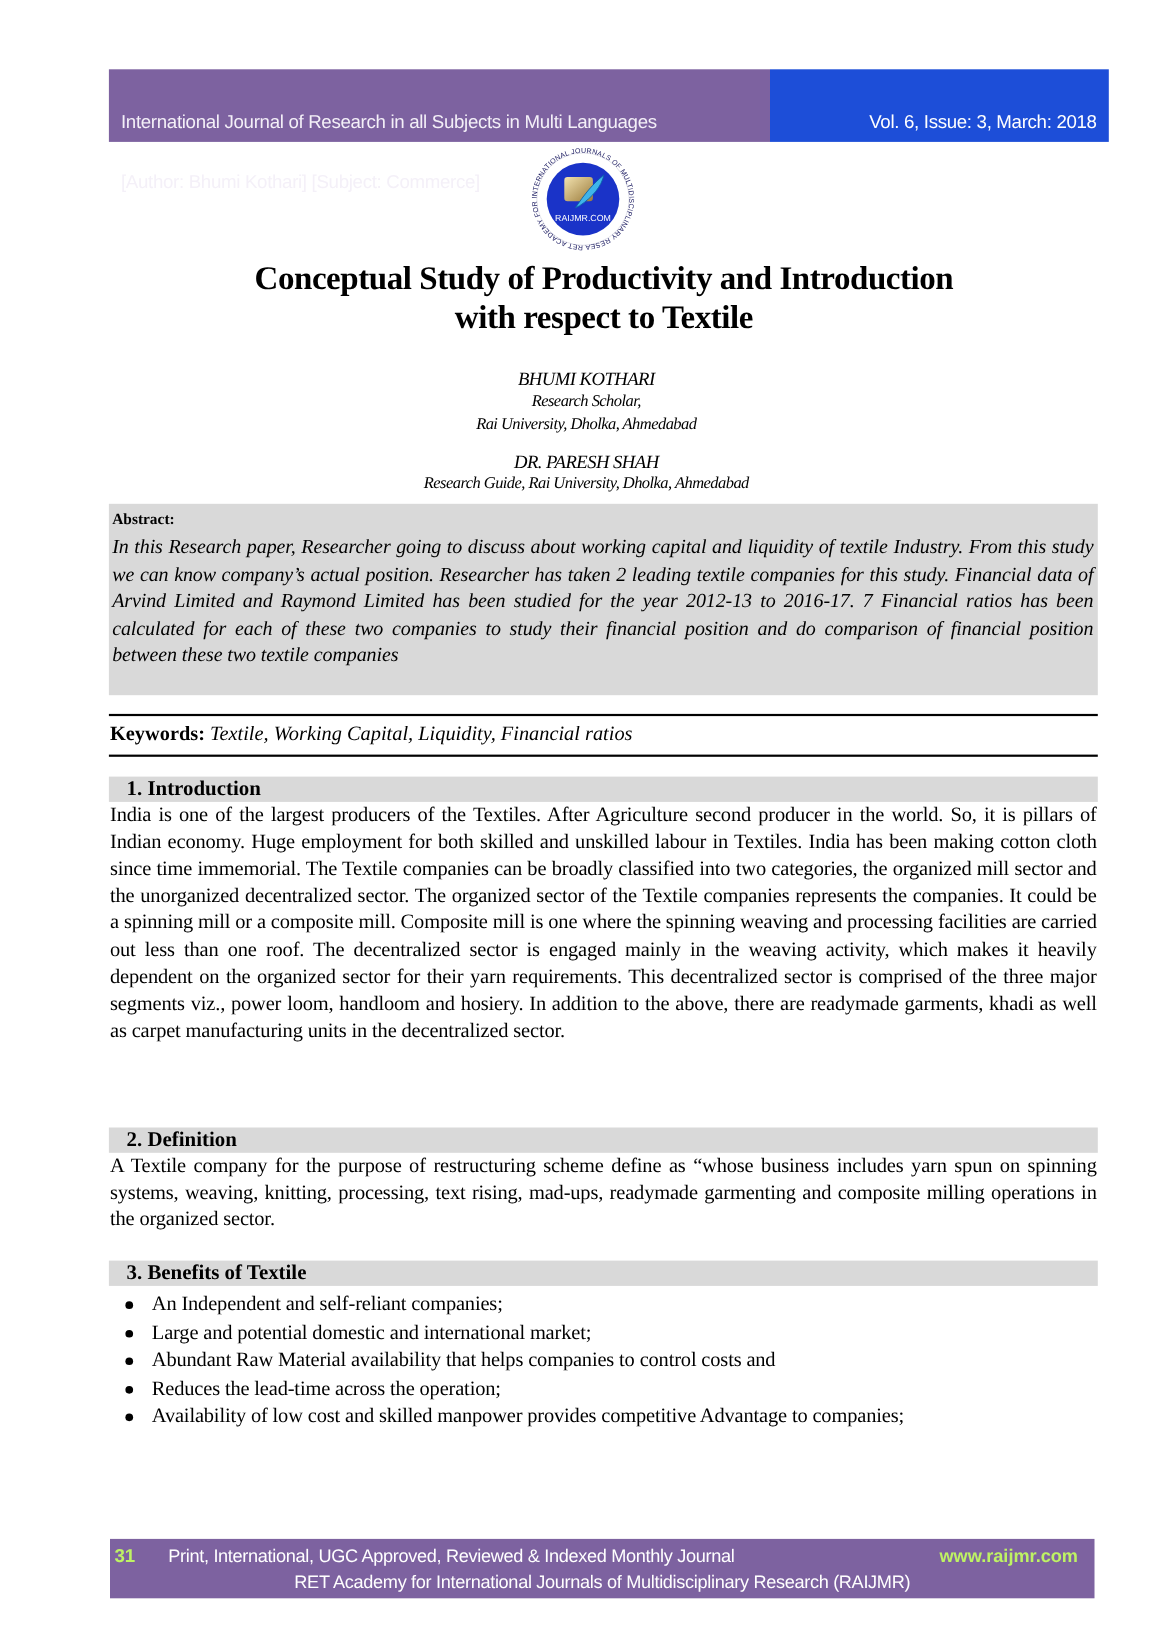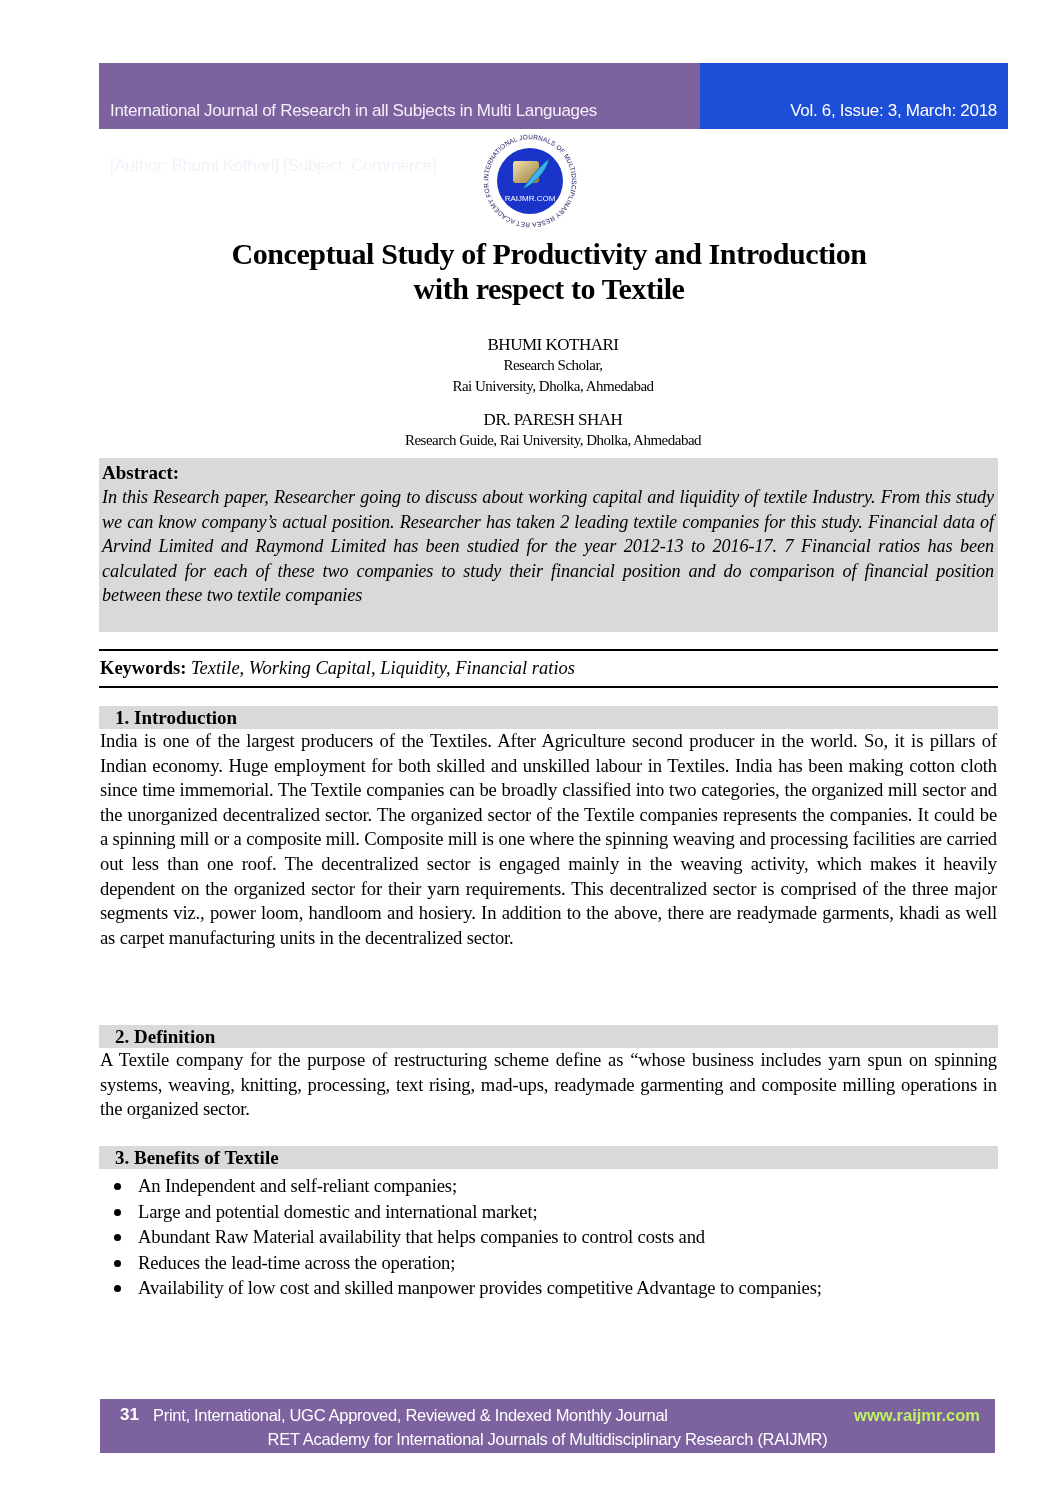--- a/index.html
+++ b/index.html
@@ -12,46 +12,46 @@
   .hdr-right { flex: 1; height: 100%; background: #1d4ed8; padding: 6px 11px 0 0; text-align: right; }
   .hdr-line { font-family: "Liberation Sans", sans-serif; font-size: 17px; line-height: 27px; color: #f4f0f8; white-space: nowrap; letter-spacing: -0.3px; margin-top: 28px; }
   .hdr-right .hdr-line { color: #ffffff; }
 
   
   .logo { position: absolute; left: 465px; top: 131px; width: 130px; height: 100px; }
 
   
   .title { position: absolute; left: 100px; top: 236px; width: 898px; text-align: center; font-family: "Liberation Serif", serif; font-weight: bold; font-size: 30px; line-height: 35px; letter-spacing: -0.4px; }
 
-  .authors { position: absolute; left: 104px; top: 334px; width: 898px; text-align: center; }
+  .authors { position: absolute; left: 84px; top: 334px; width: 898px; text-align: center; font-style: italic; }
   .auth-name { font-size: 17px; line-height: 21px; letter-spacing: -0.5px; }
   .auth-aff { font-size: 15px; line-height: 21px; letter-spacing: -0.5px; }
   .gap { height: 12px; }
 
   
   .abstract { position: absolute; left: 99px; top: 458px; width: 899px; height: 174px; background: #d9d9d9; padding: 3px 4px 0 3px; }
-  .abs-head { font-weight: bold; font-size: 19px; line-height: 24px; }
+  .abs-head { font-weight: bold; font-size: 14px; line-height: 24px; }
   .abs-body { font-style: italic; font-size: 18.2px; line-height: 24.6px; text-align: justify; letter-spacing: -0.1px; }
 
   .rule { position: absolute; left: 99px; width: 899px; height: 2px; background: #000; }
   .keywords { position: absolute; left: 100px; top: 655px; font-size: 18.5px; line-height: 26px; white-space: nowrap; }
   .kw-label { font-weight: bold; }
   .kw-val { font-style: italic; }
 
   
   .sec-head { position: absolute; left: 99px; width: 899px; height: 23px; background: #d9d9d9; padding-left: 16px; font-weight: bold; font-size: 19px; line-height: 24px; }
   .para { position: absolute; left: 100px; width: 897px; font-size: 18.6px; line-height: 24.6px; text-align: justify; text-align-last: left; letter-spacing: -0.15px; }
 
   .bullets { position: absolute; left: 110px; top: 1173px; width: 880px; list-style: none; }
   .bullets li { position: relative; padding-left: 28px; font-size: 18.6px; line-height: 25.6px; letter-spacing: -0.15px; white-space: nowrap; }
   .bullet-dot { position: absolute; left: 4px; top: 10px; width: 7px; height: 7px; border-radius: 50%; background: #000; }
 
   
   .ftr { position: absolute; left: 100px; top: 1399px; width: 895px; height: 54px; background: #7d62a0; font-family: "Liberation Sans", sans-serif; }
-  .ftr-num { position: absolute; left: 20px; top: 4px; font-size: 17px; font-weight: bold; line-height: 24px; color: #ffffff; }
+  .ftr-num { position: absolute; left: 4px; top: 4px; font-size: 17px; font-weight: bold; line-height: 24px; color: #bef264; }
   .ftr-l1 { position: absolute; left: 53px; top: 4px; font-size: 16.5px; line-height: 24px; color: #ffffff; white-space: nowrap; letter-spacing: -0.3px; }
   .ftr-url { position: absolute; right: 15px; top: 4px; font-size: 16.5px; font-weight: bold; line-height: 24px; color: #bef264; white-space: nowrap; }
   .ftr-l2 { position: absolute; left: 0; top: 28px; width: 100%; text-align: center; font-size: 16.5px; line-height: 24px; color: #ffffff; white-space: nowrap; letter-spacing: -0.3px; }
 </style>
 </head>
 <body>
 
 <div class="hdr">
   <div class="hdr-left">
     <div class="hdr-line">International Journal of Research in all Subjects in Multi Languages</div>

